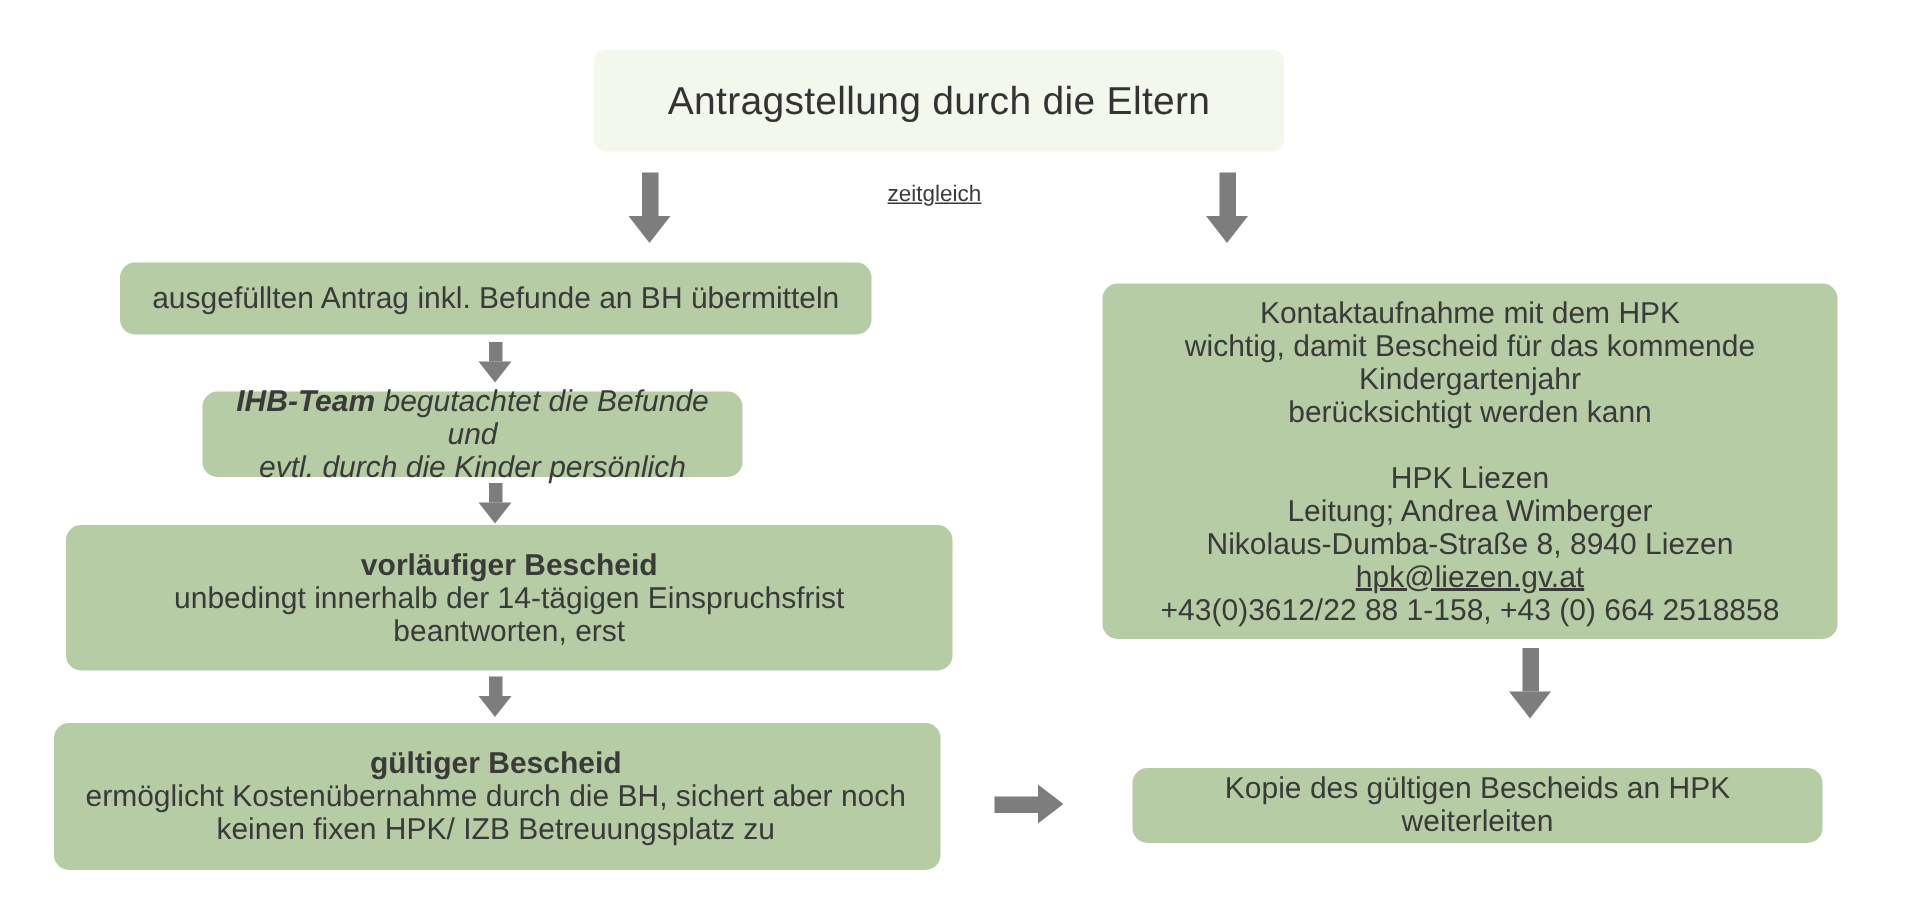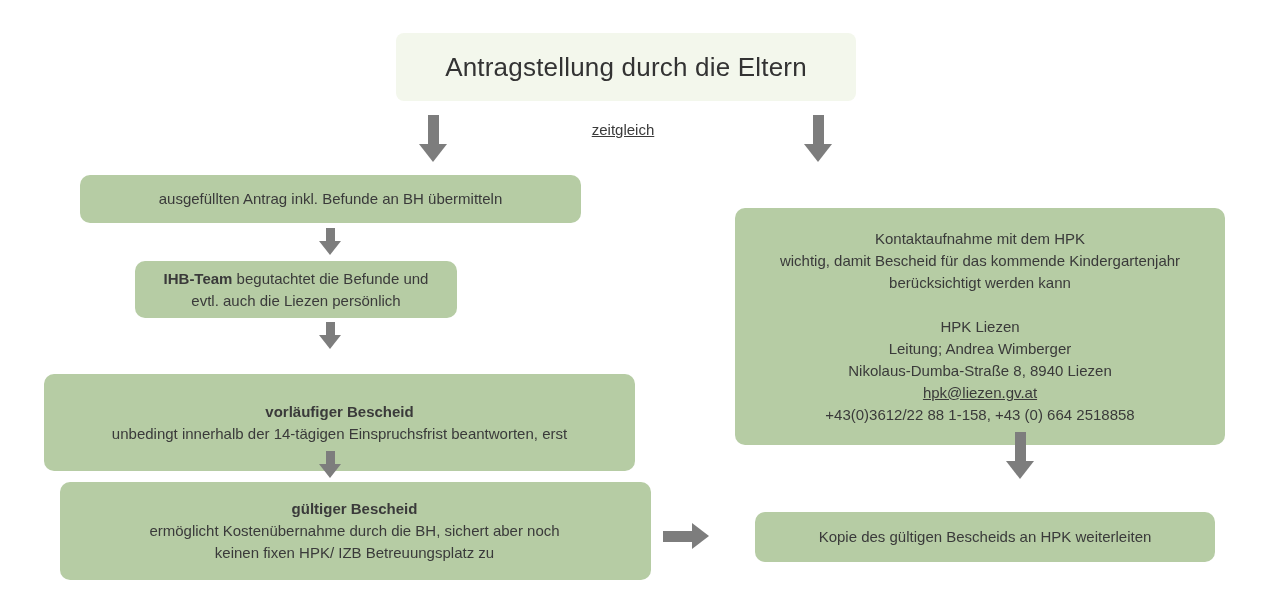--- a/index.html
+++ b/index.html
@@ -15,21 +15,21 @@
   }
   .box {
     position: absolute;
     display: flex;
     flex-direction: column;
     justify-content: center;
     align-items: center;
     text-align: center;
     border-radius: 10px;
     background: #b6cca4;
-    font-size: 15px;
+    font-size: 20px;
     line-height: 22px;
     padding: 8px 18px;
   }
   .title-box {
     background: #f3f7ec;
     border-radius: 8px;
     font-size: 26px;
     color: #333333;
     letter-spacing: 0.2px;
   }
@@ -89,52 +89,52 @@
 
   <div class="box" style="left:80px; top:175px; width:501px; height:48px;">
     <span>ausgefüllten Antrag inkl. Befunde an BH übermitteln</span>
   </div>
 
   <div class="arrow-v arrow-small" style="left:319px; top:228px;">
     <div class="shaft"></div>
     <div class="head"></div>
   </div>
 
-  <div class="box" style="left:135px; top:261px; width:322px; height:57px;">
+  <div class="box" style="left:135px; top:261px; width:360px; height:57px;font-style:italic;">
     <span class="line"><span class="bold">IHB-Team</span><span> begutachtet die Befunde und</span></span>
-    <span class="line">evtl. auch die Liezen persönlich</span>
+    <span class="line">evtl. durch die Kinder persönlich</span>
   </div>
 
   <div class="arrow-v arrow-small" style="left:319px; top:322px;">
     <div class="shaft"></div>
     <div class="head"></div>
   </div>
 
-  <div class="box" style="left:44px; top:350px; width:591px; height:97px;margin-top:24px;">
+  <div class="box" style="left:44px; top:350px; width:591px; height:97px;">
     <span class="line bold">vorläufiger Bescheid</span>
     <span class="line">unbedingt innerhalb der 14-tägigen Einspruchsfrist beantworten, erst</span>
   </div>
 
   <div class="arrow-v arrow-small" style="left:319px; top:451px;">
     <div class="shaft"></div>
     <div class="head"></div>
   </div>
 
-  <div class="box" style="left:60px; top:482px; width:591px; height:98px;padding-left:16px;">
+  <div class="box" style="left:36px; top:482px; width:591px; height:98px;padding-left:16px;">
     <span class="line bold">gültiger Bescheid</span>
     <span class="line">ermöglicht Kostenübernahme durch die BH, sichert aber noch</span>
     <span class="line">keinen fixen HPK/ IZB Betreuungsplatz zu</span>
   </div>
 
   <div class="arrow-h" style="left:663px; top:523px;">
     <div class="shaft"></div>
     <div class="head"></div>
   </div>
 
-  <div class="box" style="left:735px; top:208px; width:490px; height:237px;">
+  <div class="box" style="left:735px; top:189px; width:490px; height:237px;">
     <span class="line">Kontaktaufnahme mit dem HPK</span>
     <span class="line">wichtig, damit Bescheid für das kommende Kindergartenjahr</span>
     <span class="line">berücksichtigt werden kann</span>
     <span class="spacer"></span>
     <span class="line">HPK Liezen</span>
     <span class="line">Leitung; Andrea Wimberger</span>
     <span class="line">Nikolaus-Dumba-Straße 8, 8940 Liezen</span>
     <a href="#" class="line email-link">hpk@liezen.gv.at</a>
     <span class="line">+43(0)3612/22 88 1-158, +43 (0) 664 2518858</span>
   </div>

